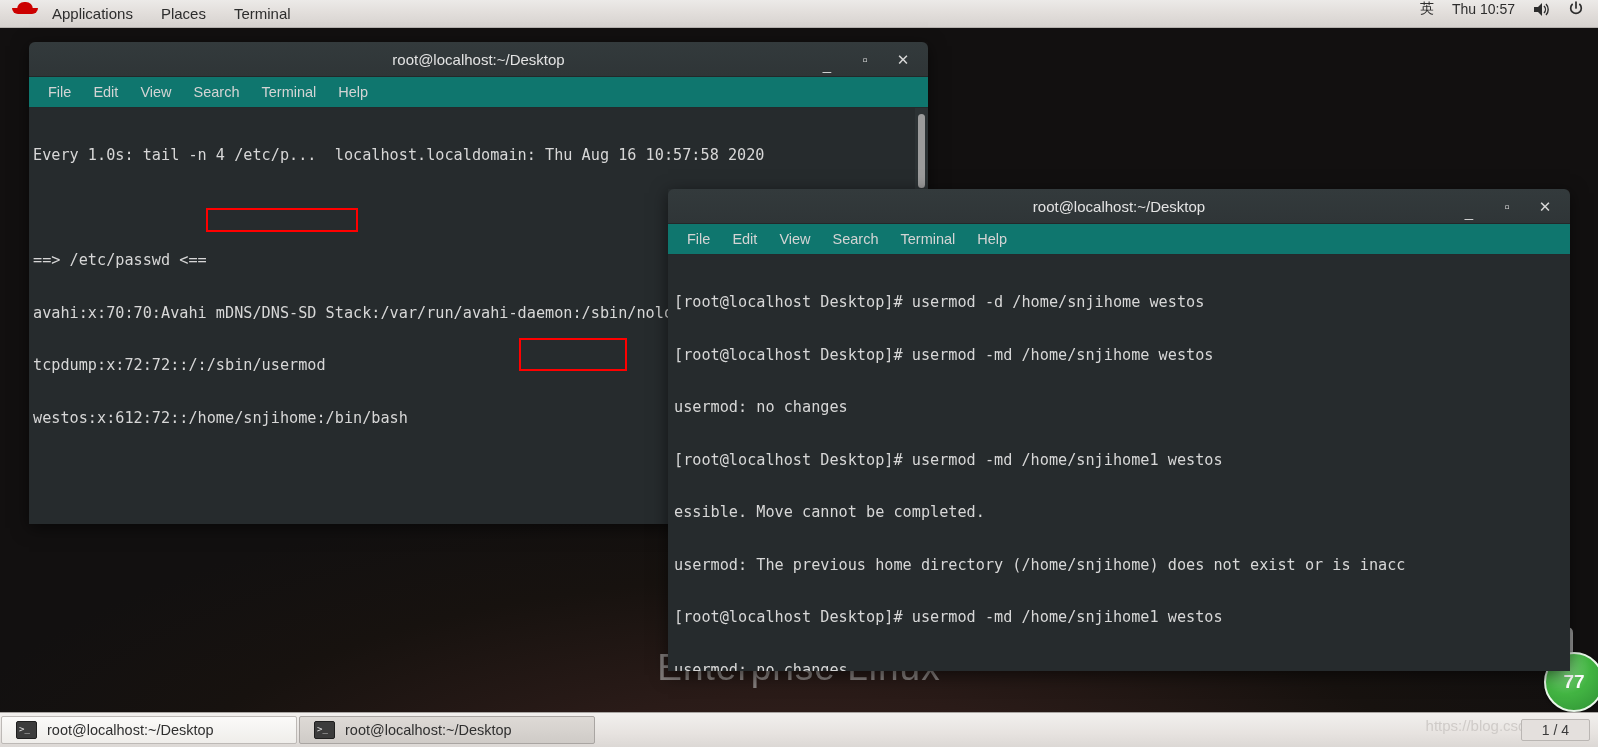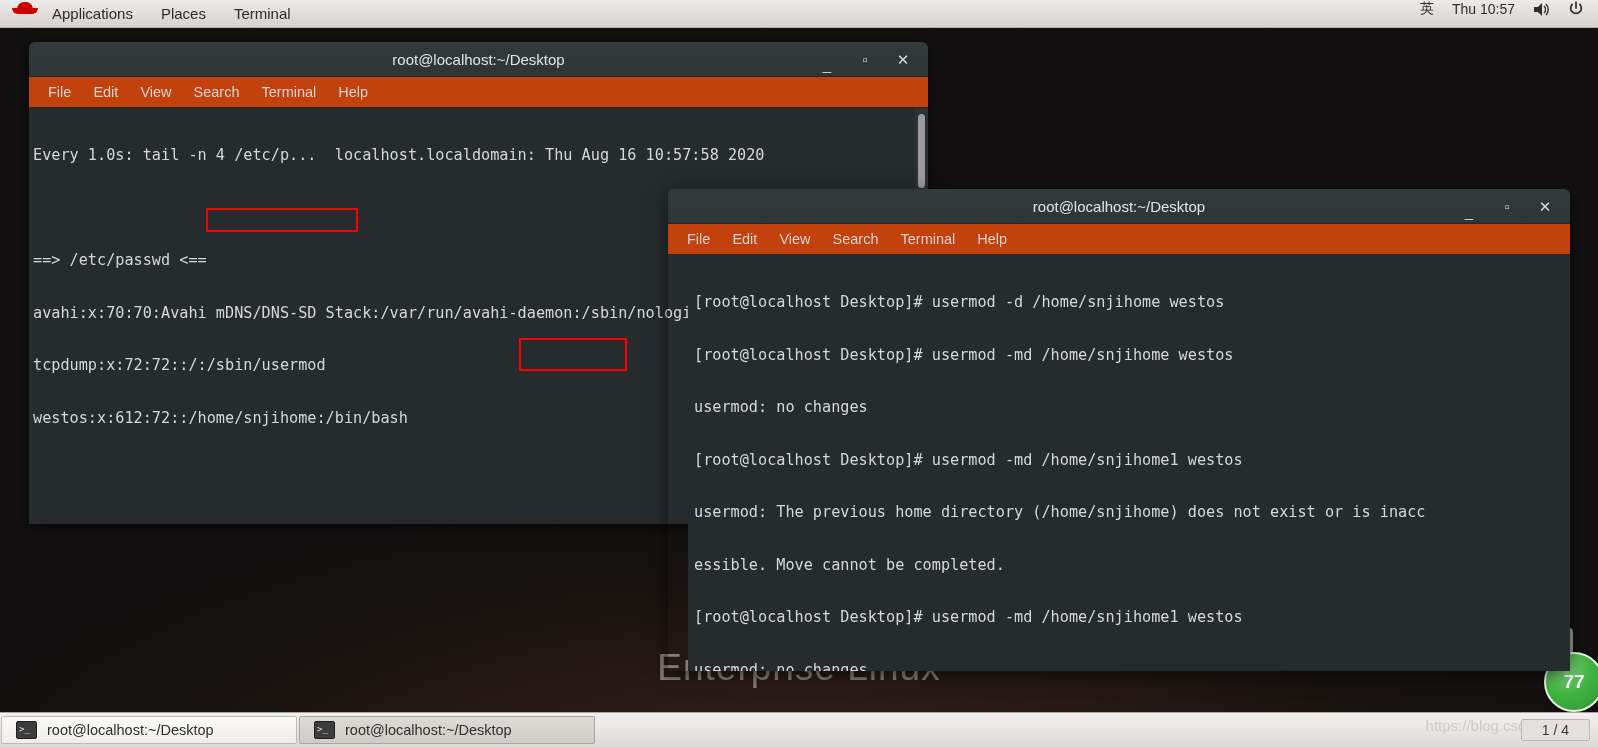--- a/index.html
+++ b/index.html
@@ -64,21 +64,21 @@
   }
   .title-text{
     position:absolute;left:0;right:0;text-align:center;
     color:#e3e3e3;font-size:15px;pointer-events:none;
   }
   .win-btns{margin-left:auto;display:flex;align-items:center;gap:24px;padding-right:18px;z-index:2;}
   .win-btn{color:#d8d8d8;font-size:15px;line-height:1;cursor:pointer;width:14px;text-align:center;}
   .win-btn.mini{position:relative;top:5px;}
   .menu-bar{
     height:30px;display:flex;align-items:center;gap:0;
-    background:#c2410c;
+    background:#0f766e;
     padding-left:8px;
     border-bottom:1px solid #242a2c;
   }
   .menu-item{color:#d4d4d4;font-size:14.5px;padding:0 11px;line-height:30px;cursor:default;}
   .term-body{
     background:#262b2d;
     font-family:"DejaVu Sans Mono","Liberation Mono",monospace;
     font-size:15.2px;line-height:17.5px;
     color:#d7d7d7;
     padding:4px 0 0 2px;
@@ -224,27 +224,27 @@
     </div>
   </div>
   <div class="menu-bar">
     <span class="menu-item">File</span>
     <span class="menu-item">Edit</span>
     <span class="menu-item">View</span>
     <span class="menu-item">Search</span>
     <span class="menu-item">Terminal</span>
     <span class="menu-item">Help</span>
   </div>
-  <div class="term-body" id="right-body" style="height:412px;padding-left:4px;margin-left:20px;">
+  <div class="term-body" id="right-body" style="height:412px;padding-left:4px;">
     <div class="term-line">[root@localhost Desktop]# usermod -d /home/snjihome westos</div>
     <div class="term-line">[root@localhost Desktop]# usermod -md /home/snjihome westos</div>
     <div class="term-line">usermod: no changes</div>
     <div class="term-line">[root@localhost Desktop]# usermod -md /home/snjihome1 westos</div>
+    <div class="term-line">essible. Move cannot be completed.</div>
     <div class="term-line">usermod: The previous home directory (/home/snjihome) does not exist or is inacc</div>
-    <div class="term-line">essible. Move cannot be completed.</div>
     <div class="term-line">[root@localhost Desktop]# usermod -md /home/snjihome1 westos</div>
     <div class="term-line">usermod: no changes</div>
     
     
     
   </div>
 </div>
 
 <div id="taskbar">
   <div class="task-btn">

